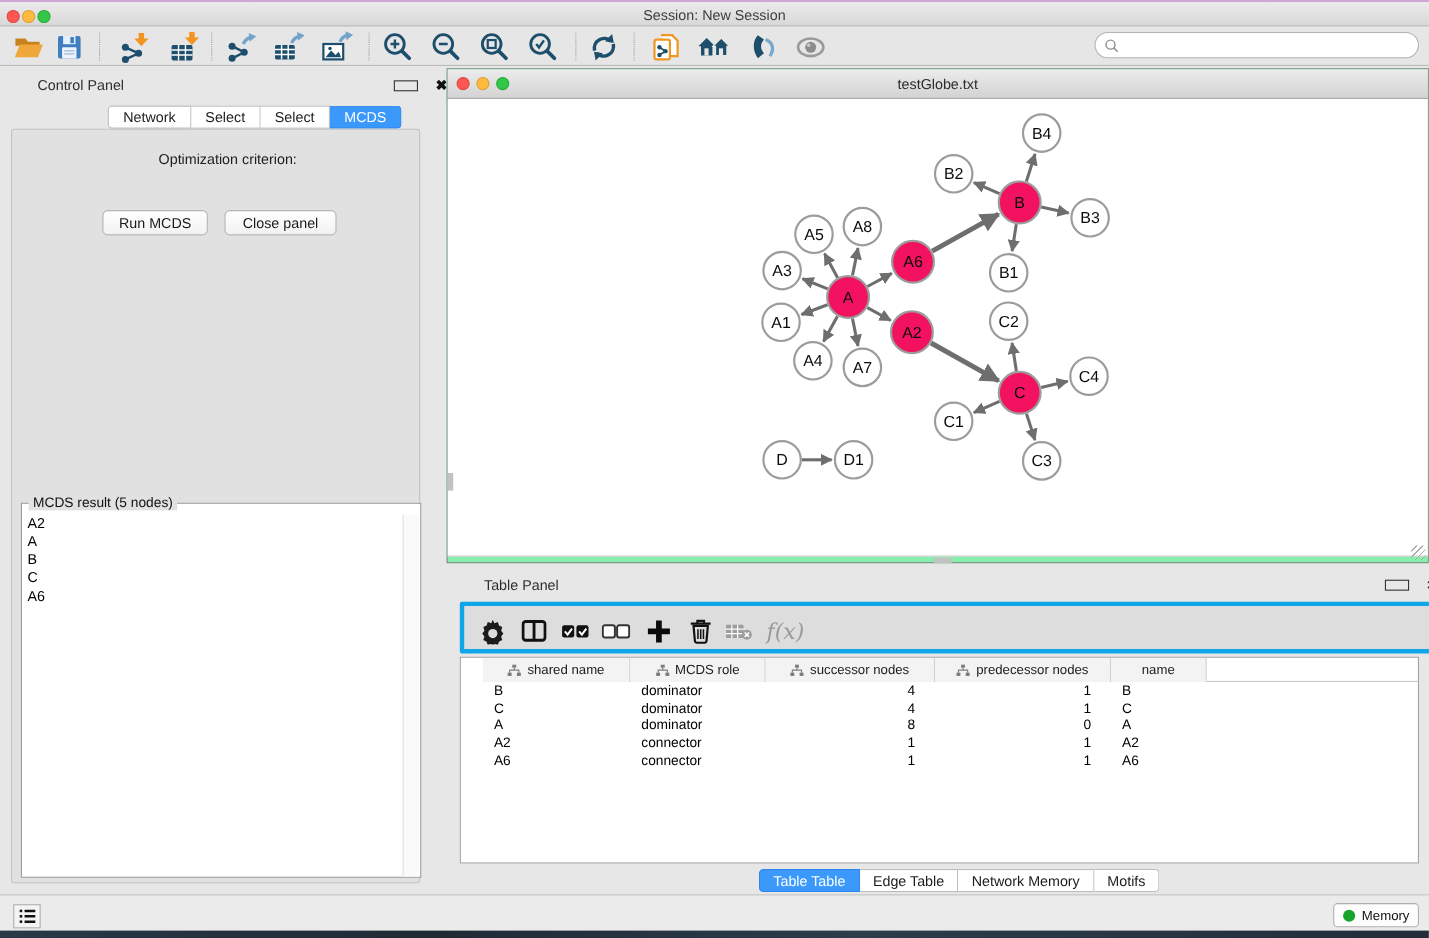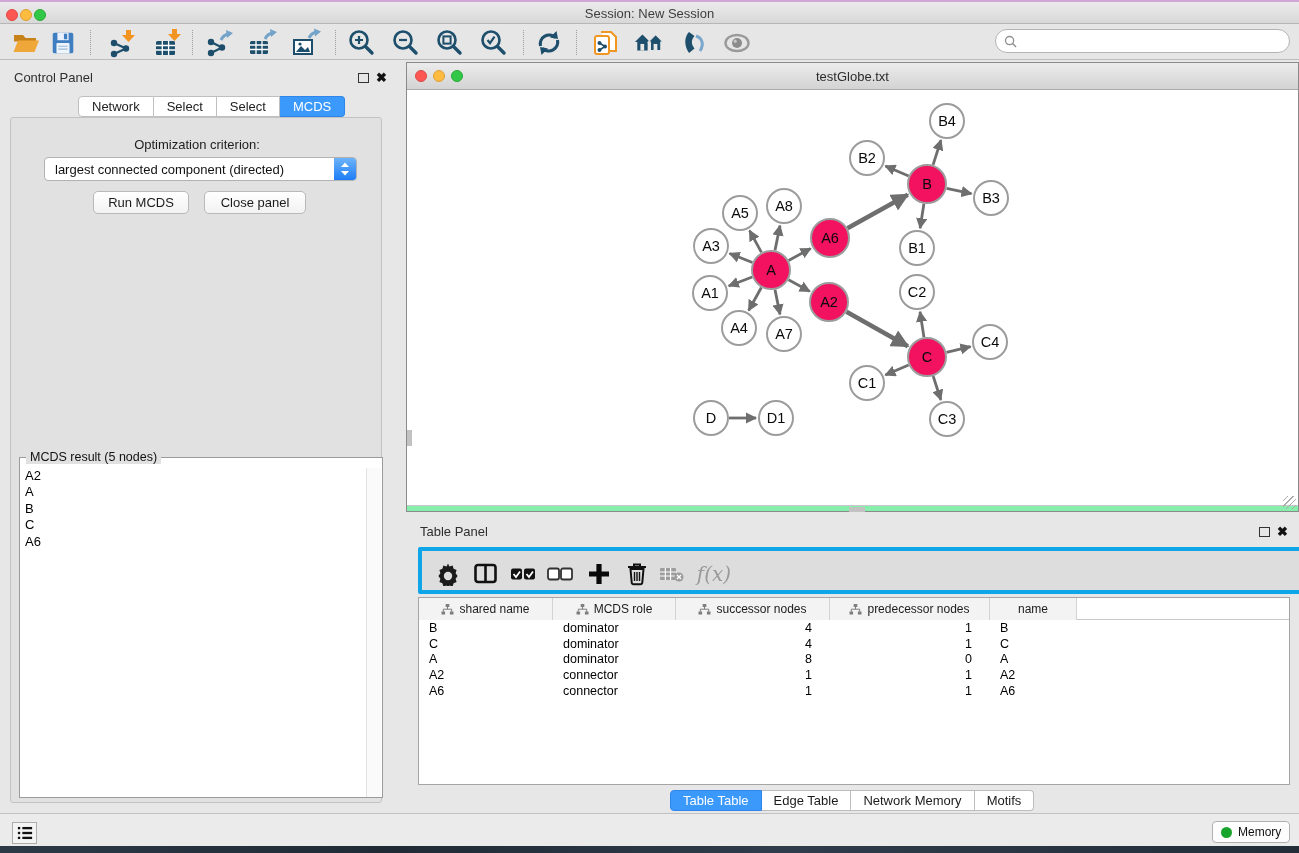--- a/index.html
+++ b/index.html
@@ -1,18 +1,18 @@
 <!DOCTYPE html>
 <html><head>
 <meta charset="utf-8">
 <style>
   * { box-sizing: border-box; margin: 0; padding: 0; }
   html,body { width:1299px; height:853px; }
   body { font-family:"Liberation Sans",sans-serif; position:relative; background:#e7e7e7; overflow:hidden; font-size:13px; color:#222; }
-  .abs { position:absolute; }
+  .abs { position:absolute;padding-left:20px; }
 
   
   .desktop-top { left:0; top:0; width:1299px; height:2px; background:#cfa6d6; }
   .titlebar { left:0; top:2px; width:1299px; height:22px; background:linear-gradient(#ebebeb,#d8d8d8); border-bottom:1px solid #b6b6b6; }
   .titlebar .title { position:absolute; left:0; right:0; top:4px; text-align:center; color:#3e3e3e; font-size:13px; }
   .tl { position:absolute; width:12px; height:12px; border-radius:50%; top:7px; }
   .tl.red { background:#fc5753; border:1px solid #df4744; }
   .tl.yel { background:#fdbc40; border:1px solid #de9f34; }
   .tl.grn { background:#33c748; border:1px solid #27aa35; }
 
@@ -236,29 +236,20 @@
 
 <div class="abs cp-tabs">
   <span class="cp-tab">Network</span>
   <span class="cp-tab">Select</span>
   <span class="cp-tab">Select</span>
   <span class="cp-tab active">MCDS</span>
 </div>
 
 <div class="abs cp-body">
   <div class="abs opt-label">Optimization criterion:</div>
-  <div class="abs dropdown">
-    <span class="val">largest connected component (directed)</span>
-    <span class="stepper">
-      <svg width="12" height="16" viewBox="0 0 12 16">
-          <path d="M2 6 L6 1.5 L10 6 Z" fill="#fff"></path>
-          <path d="M2 10 L6 14.5 L10 10 Z" fill="#fff"></path>
-        </svg>
-    </span>
-  </div>
   <button class="btn" style="left:82px; top:73px; width:96px">Run MCDS</button>
   <button class="btn" style="left:193px; top:73px; width:102px">Close panel</button>
 
   <div class="abs groupbox">
     <span class="legend">MCDS result (5 nodes)</span>
     <div class="mcds-list" id="mcds-list">
         <div class="list-item">A2</div>
         <div class="list-item">A</div>
         <div class="list-item">B</div>
         <div class="list-item">C</div>

